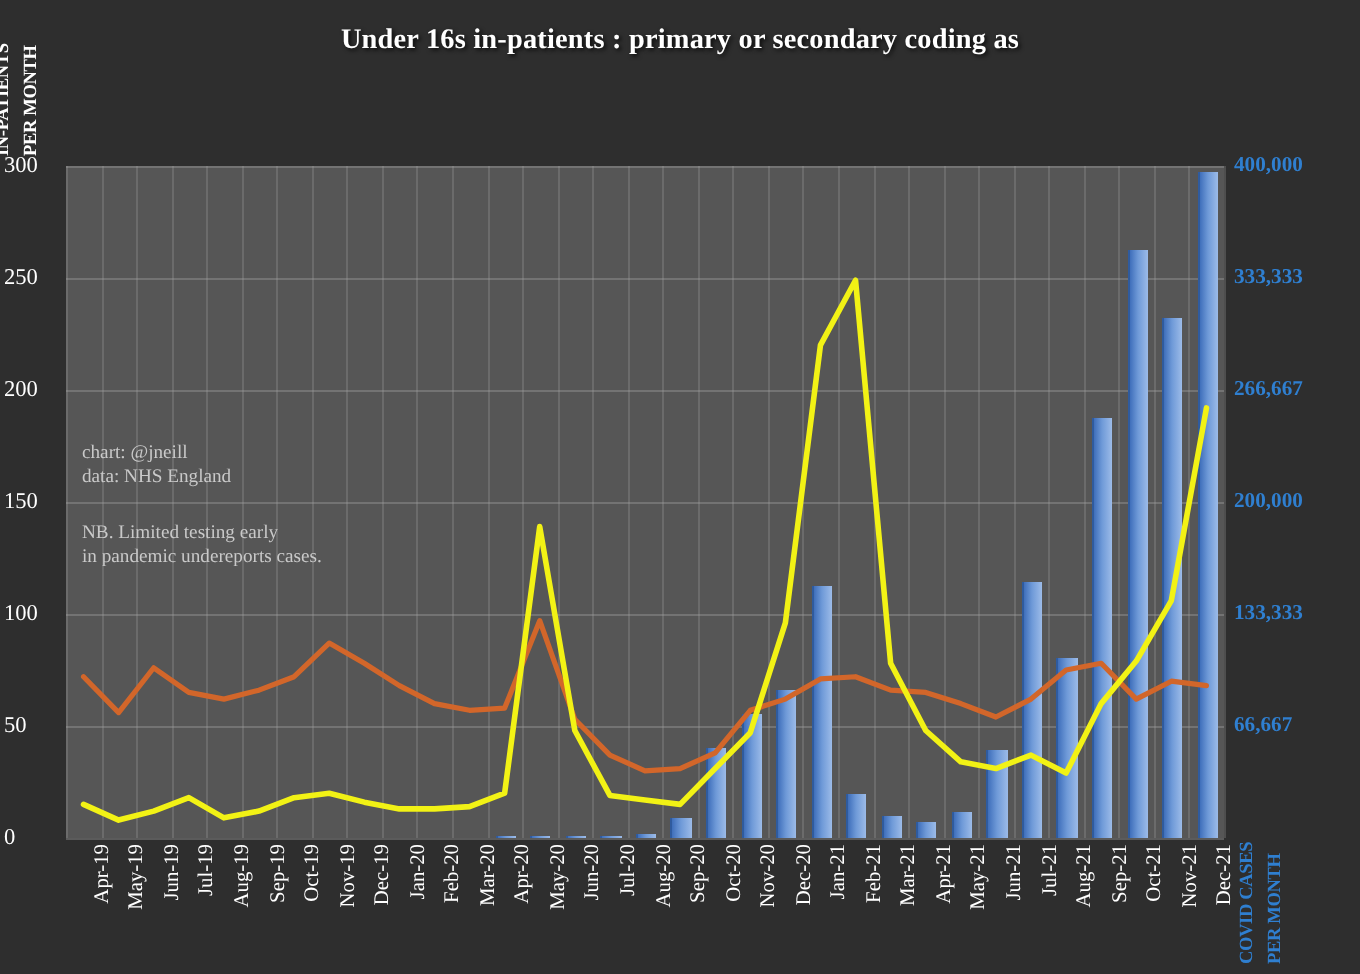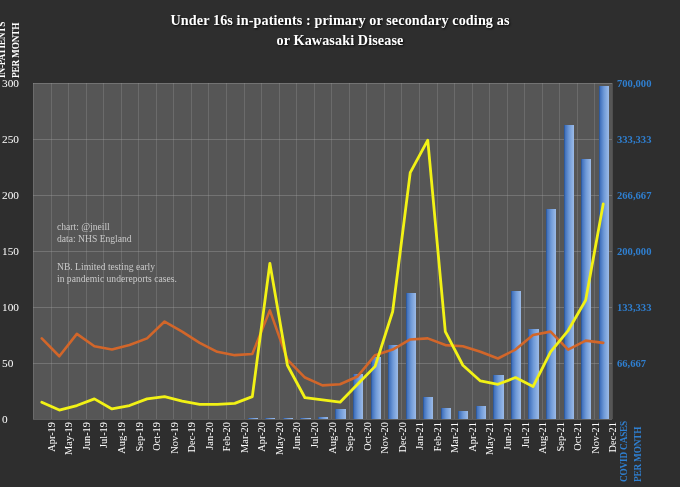--- a/index.html
+++ b/index.html
@@ -190,33 +190,31 @@
     font-weight: bold;
     white-space: nowrap;
   }
   
   .note {
     position: absolute;
     color: #c9c9c9;
     font-size: 9.6px;
     line-height: 12px;
     white-space: pre;
-    margin-left: 16px;
   }
   #note-credit { left: 41px; top: 221px; }
   #note-caveat { left: 41px; top: 261px; }
 </style>
 </head>
 <body>
 
 <div id="root">
 
   <div id="title-block">
     <div>Under 16s in-patients : primary or secondary coding as</div>
-    <div>or Kawasaki Disease</div>
   </div>
 
   <div id="ylabel-left">
     <span class="l1">IN-PATIENTS</span>
     <span class="l2">PER MONTH</span>
   </div>
 
   <div id="ylabel-right">
     <span class="r1">COVID CASES</span>
     <span class="r2">PER MONTH</span>
@@ -231,21 +229,21 @@
       <div class="ytick-left" style="top: 56px;">250</div>
       <div class="ytick-left" style="top: 0px;">300</div>
     </div>
 
   <div id="ytick-right-col">
       <div class="ytick-right" style="top: 280px;">66,667</div>
       <div class="ytick-right" style="top: 224px;">133,333</div>
       <div class="ytick-right" style="top: 168px;">200,000</div>
       <div class="ytick-right" style="top: 112px;">266,667</div>
       <div class="ytick-right" style="top: 56.0003px;">333,333</div>
-      <div class="ytick-right" style="top: 0px;">700,000</div>
+      <div class="ytick-right" style="top: 0px;">400,000</div>
     </div>
 
   <div id="plot">
     <div id="grid-h">
         <div class="gridline-h" style="top: 336px;"></div>
         <div class="gridline-h" style="top: 280px;"></div>
         <div class="gridline-h" style="top: 224px;"></div>
         <div class="gridline-h" style="top: 168px;"></div>
         <div class="gridline-h" style="top: 112px;"></div>
         <div class="gridline-h" style="top: 56px;"></div>

